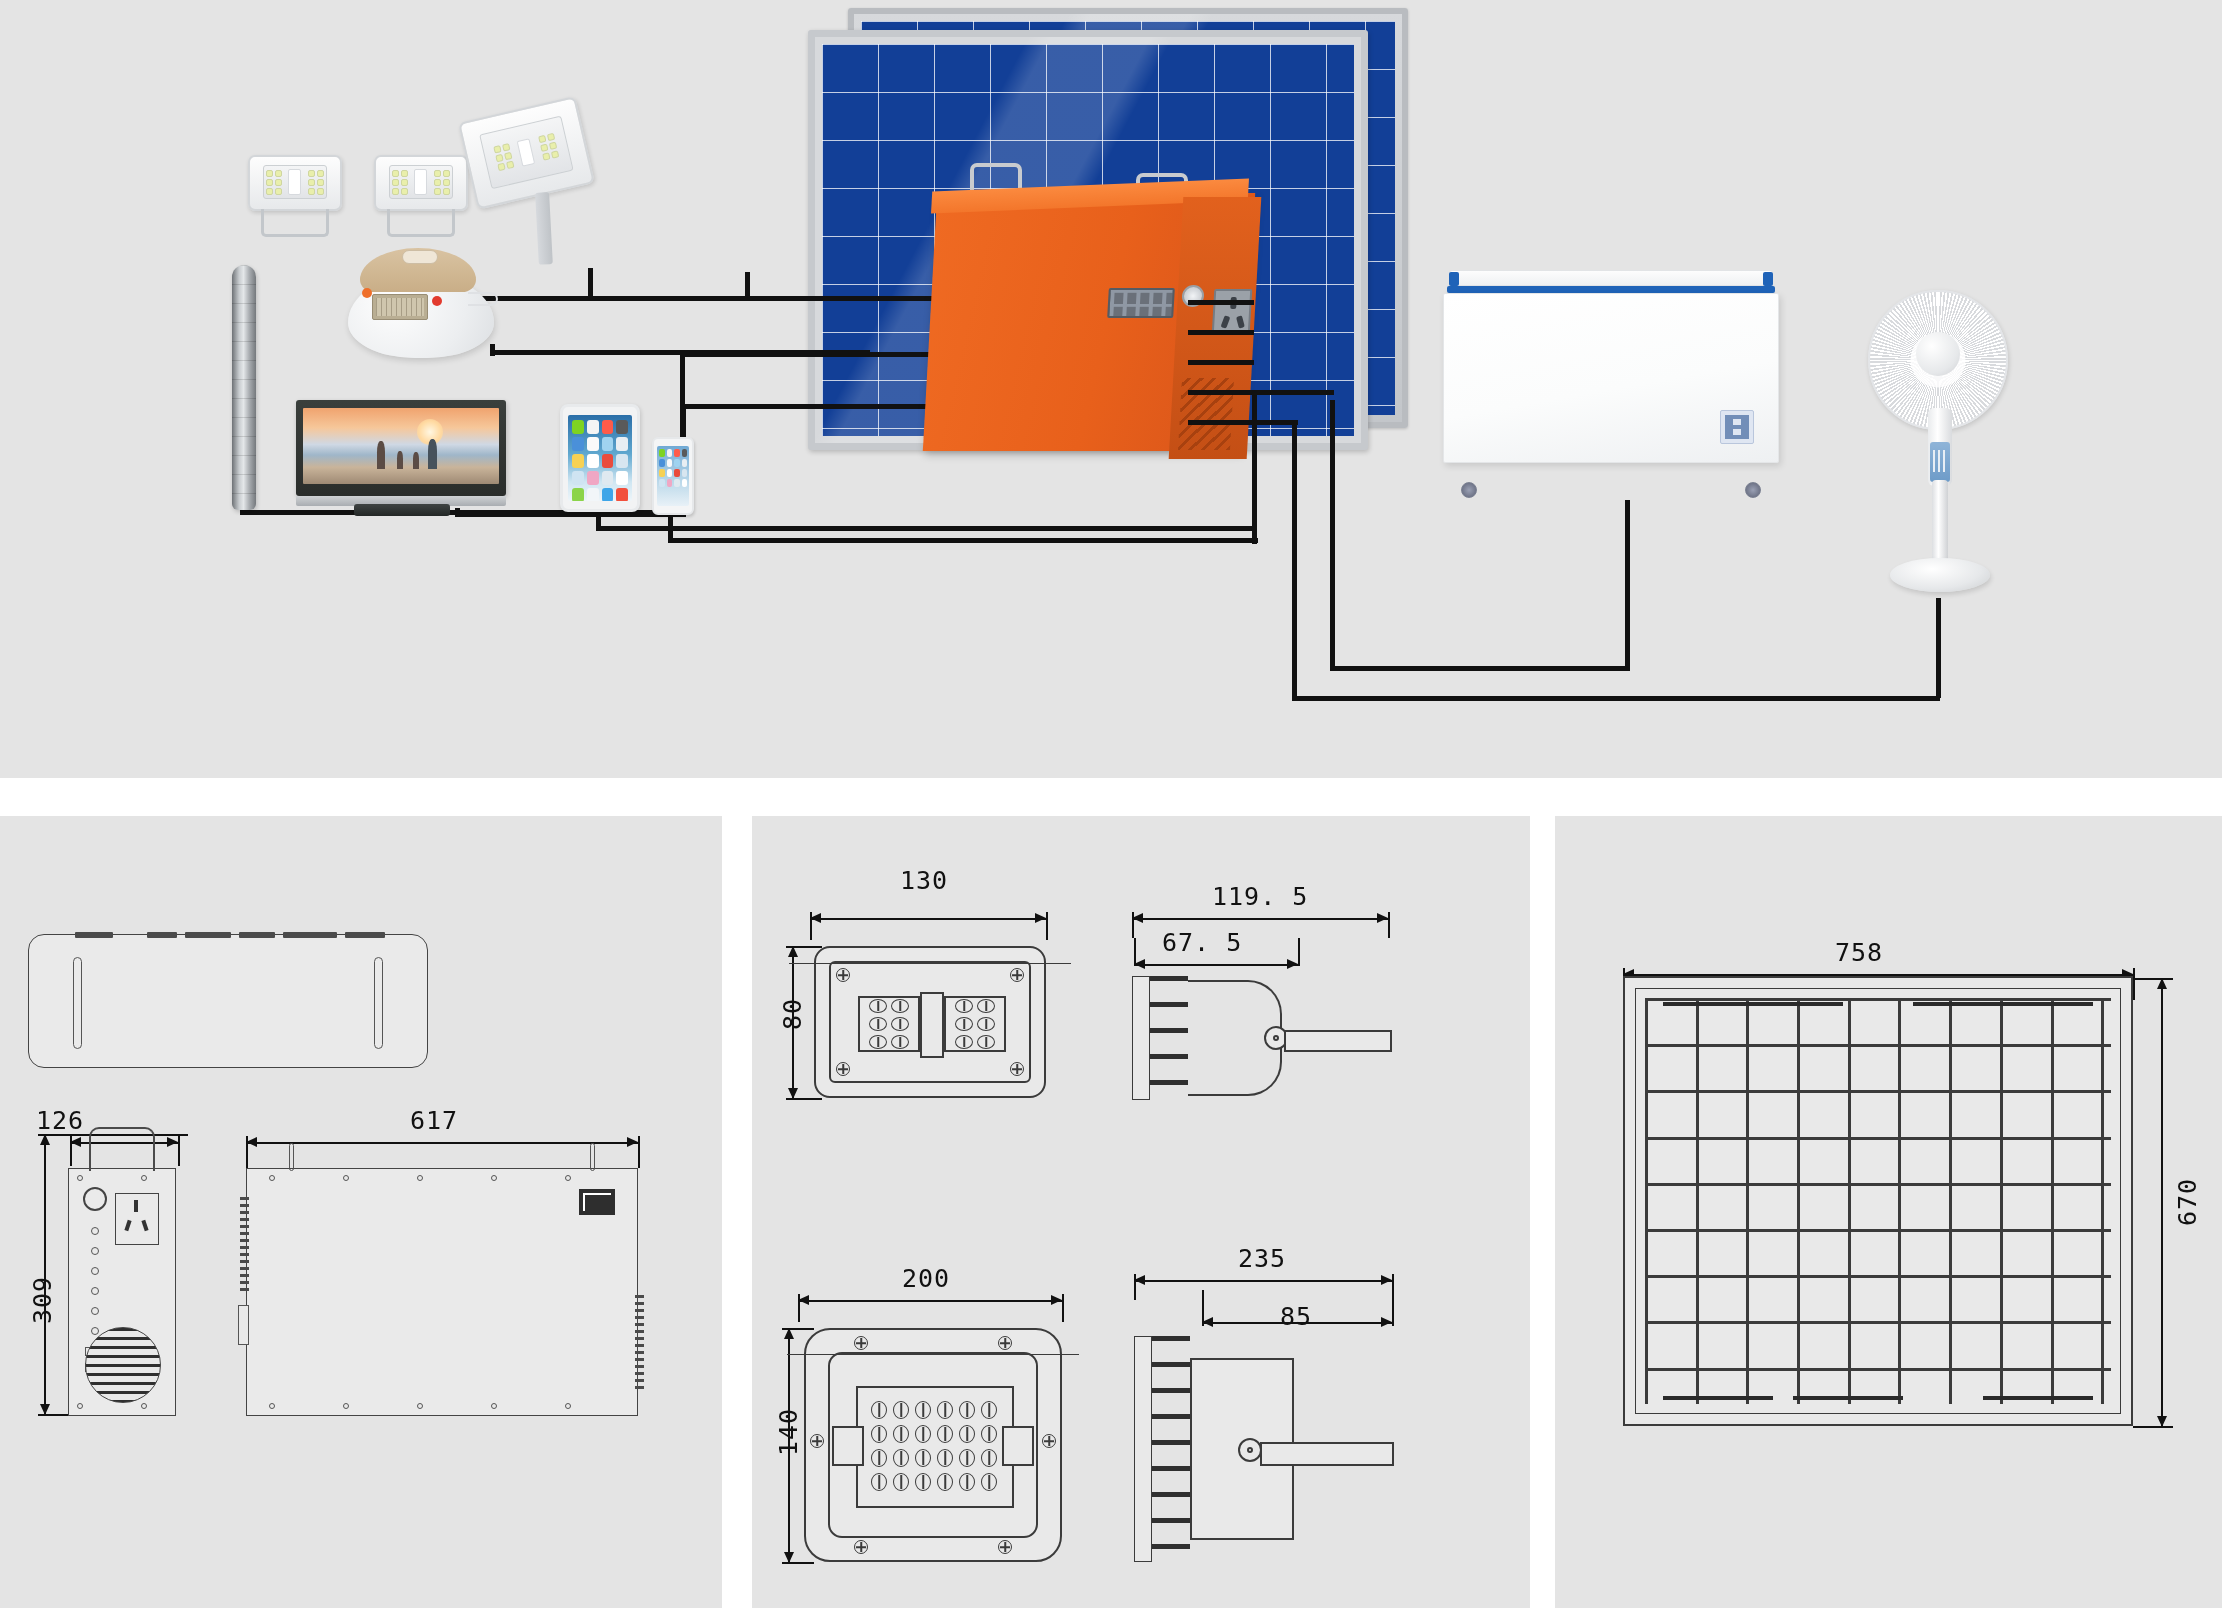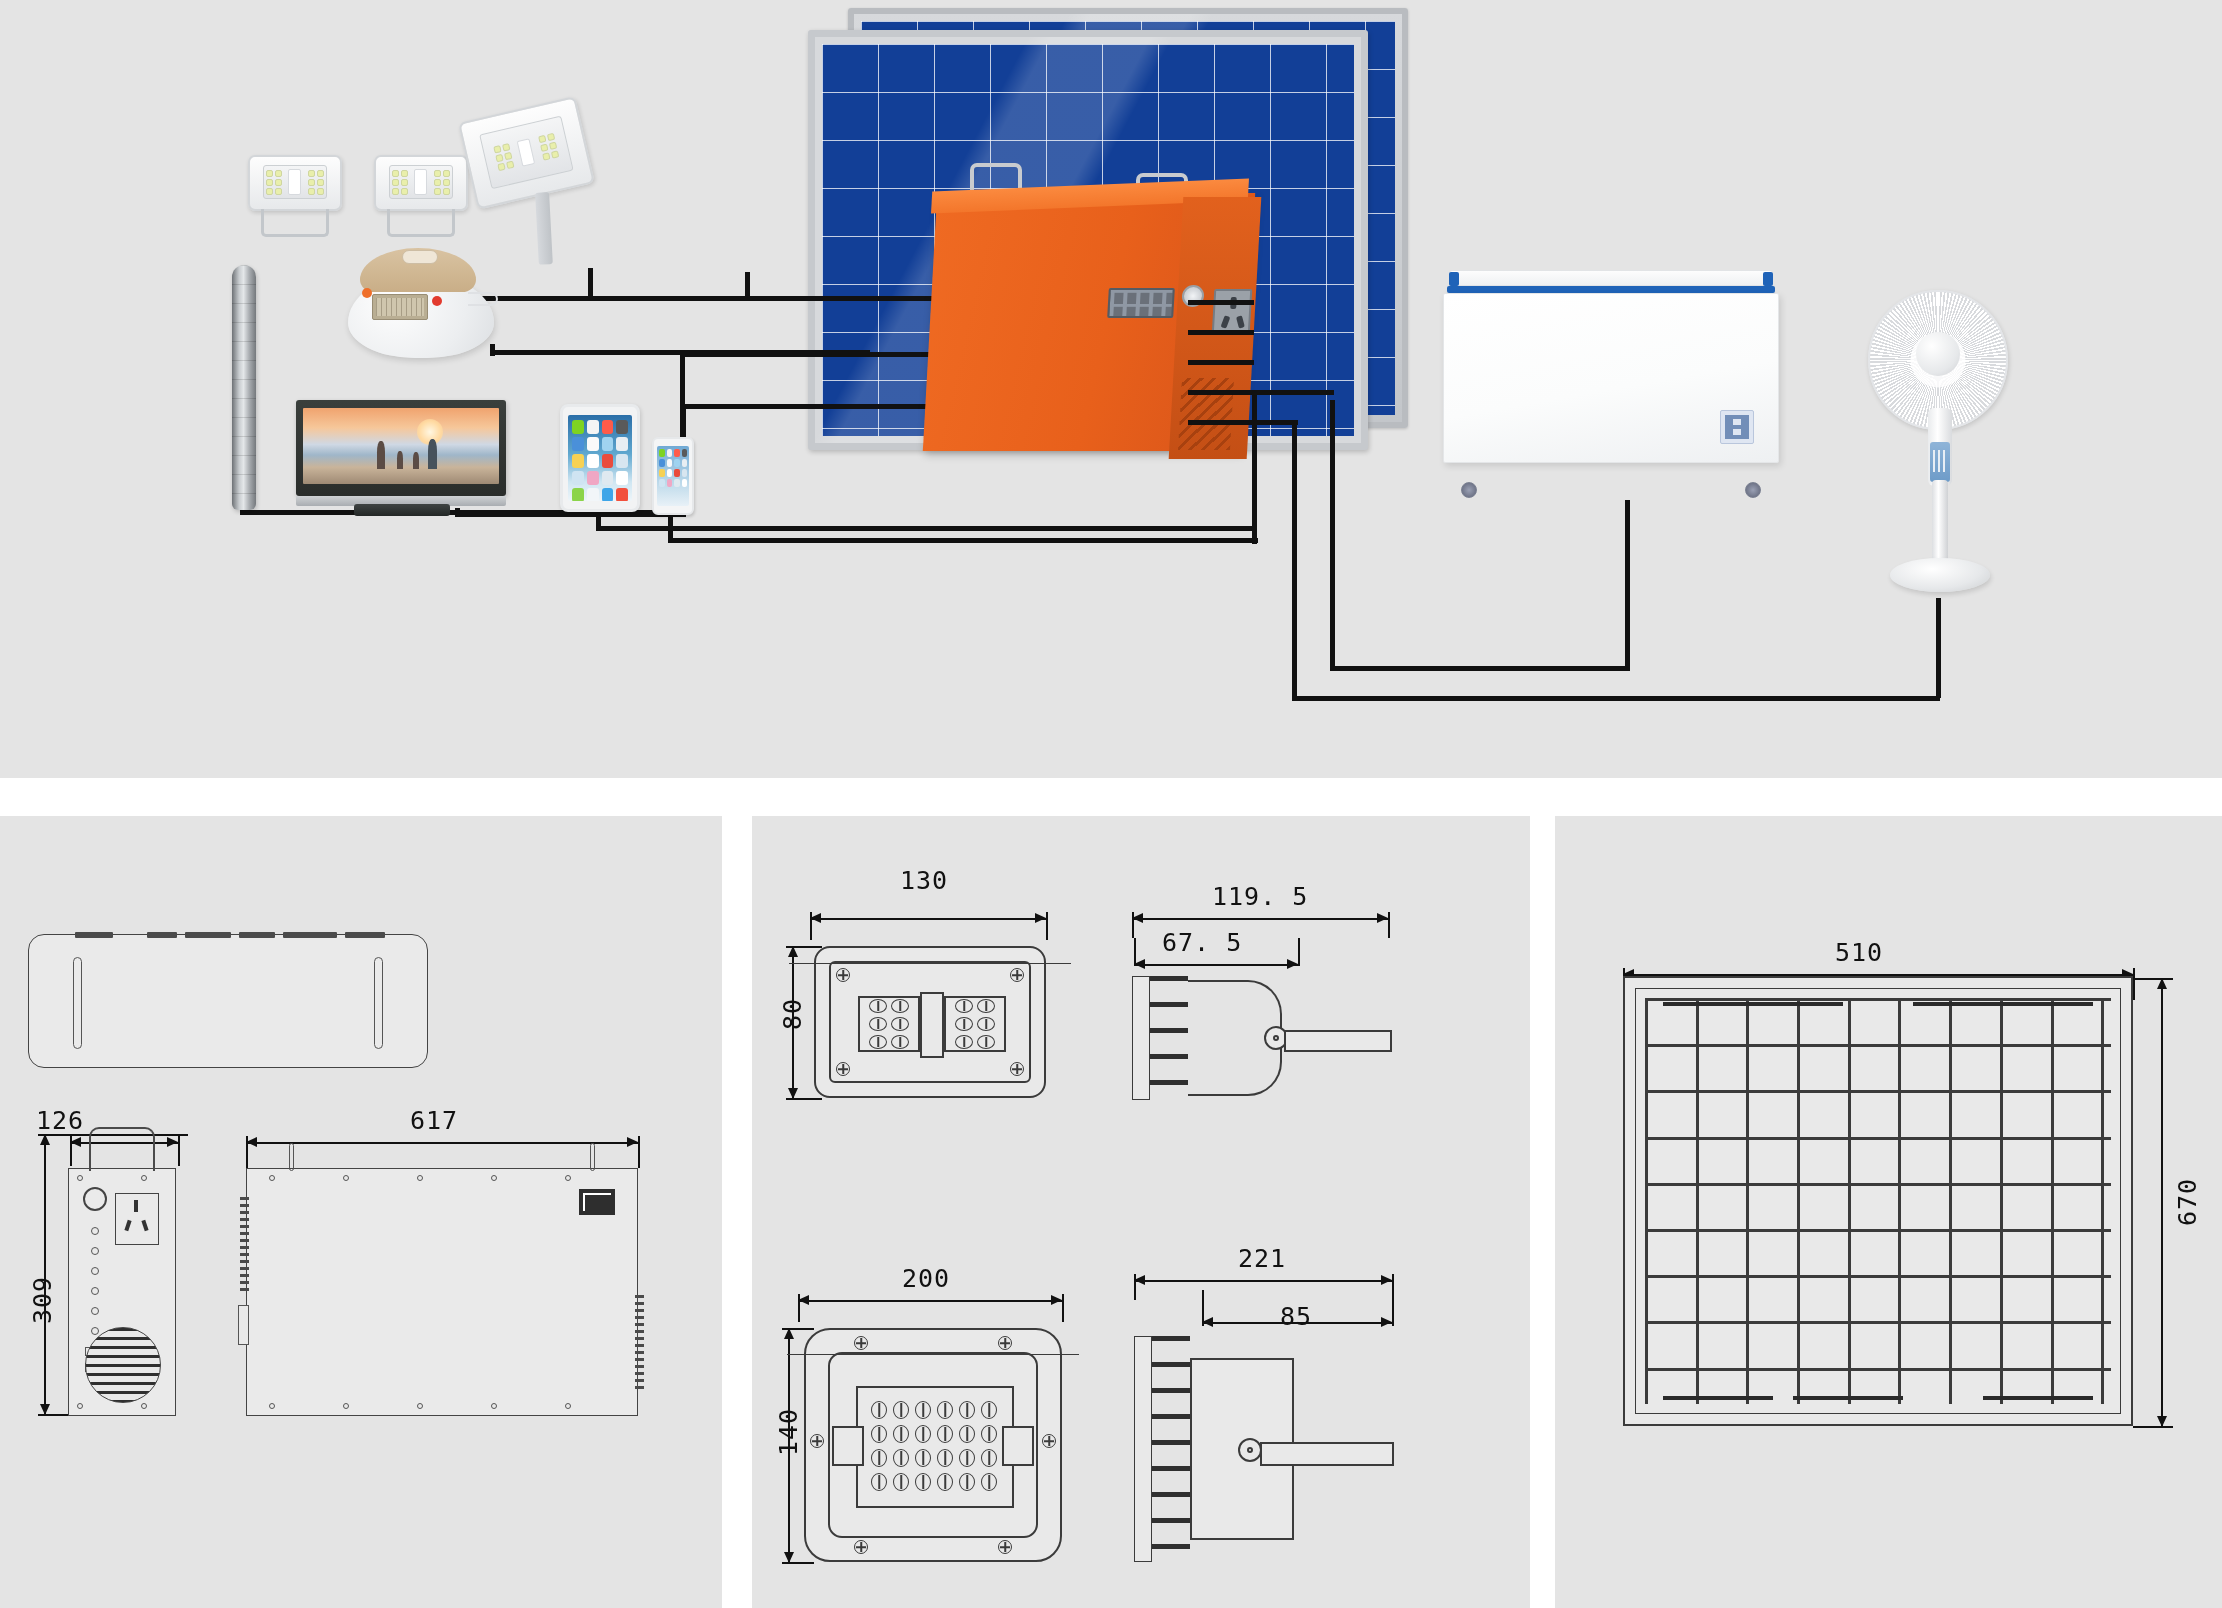--- a/index.html
+++ b/index.html
@@ -896,21 +896,21 @@
             <u style="width:16px;height:18px;"></u>
             <u style="width:16px;height:18px;"></u>
             <u style="width:16px;height:18px;"></u>
             <u style="width:16px;height:18px;"></u>
         </div>
         <div class="tab" style="left:26px; top:96px; width:32px; height:40px;"></div>
         <div class="tab" style="right:26px; top:96px; width:32px; height:40px;"></div>
       </div>
 
       <div class="cad">
-        <div class="dim-label" style="left:486px; top:428px;">221</div>
+        <div class="dim-label" style="left:486px; top:428px;">235</div>
         <div class="ln v" style="left:382px; top:458px; height:26px;"></div>
         <div class="ln v" style="left:640px; top:458px; height:26px;"></div>
         <div class="ln h" style="left:382px; top:464px; width:258px;"></div>
         <div class="arr l" style="left:382px; top:459px;"></div>
         <div class="arr r" style="left:629px; top:459px;"></div>
       </div>
       <div class="cad">
         <div class="dim-label" style="left:528px; top:486px;">85</div>
         <div class="ln v" style="left:450px; top:474px; height:36px;"></div>
         <div class="ln v" style="left:640px; top:474px; height:36px;"></div>
@@ -924,21 +924,21 @@
         <div class="fins"></div>
         <div class="arm" style="left:56px; top:22px; width:104px; height:182px;"></div>
         <div class="pivot" style="left:104px; top:102px;"></div>
         <div class="arm" style="left:126px; top:106px; width:134px; height:24px;"></div>
       </div>
     </div>
 
     <div class="col col-3">
 
       <div class="cad">
-        <div class="dim-label" style="left:280px; top:122px;">510</div>
+        <div class="dim-label" style="left:280px; top:122px;">758</div>
         <div class="ln v" style="left:68px; top:152px; height:32px;"></div>
         <div class="ln v" style="left:578px; top:152px; height:32px;"></div>
         <div class="ln h" style="left:68px; top:158px; width:510px;"></div>
         <div class="arr l" style="left:68px; top:153px;"></div>
         <div class="arr r" style="left:567px; top:153px;"></div>
       </div>
 
       <div class="cad">
         <div class="dim-label vert" style="left:618px; top:410px;">670</div>
         <div class="ln h" style="left:578px; top:162px; width:40px;"></div>

